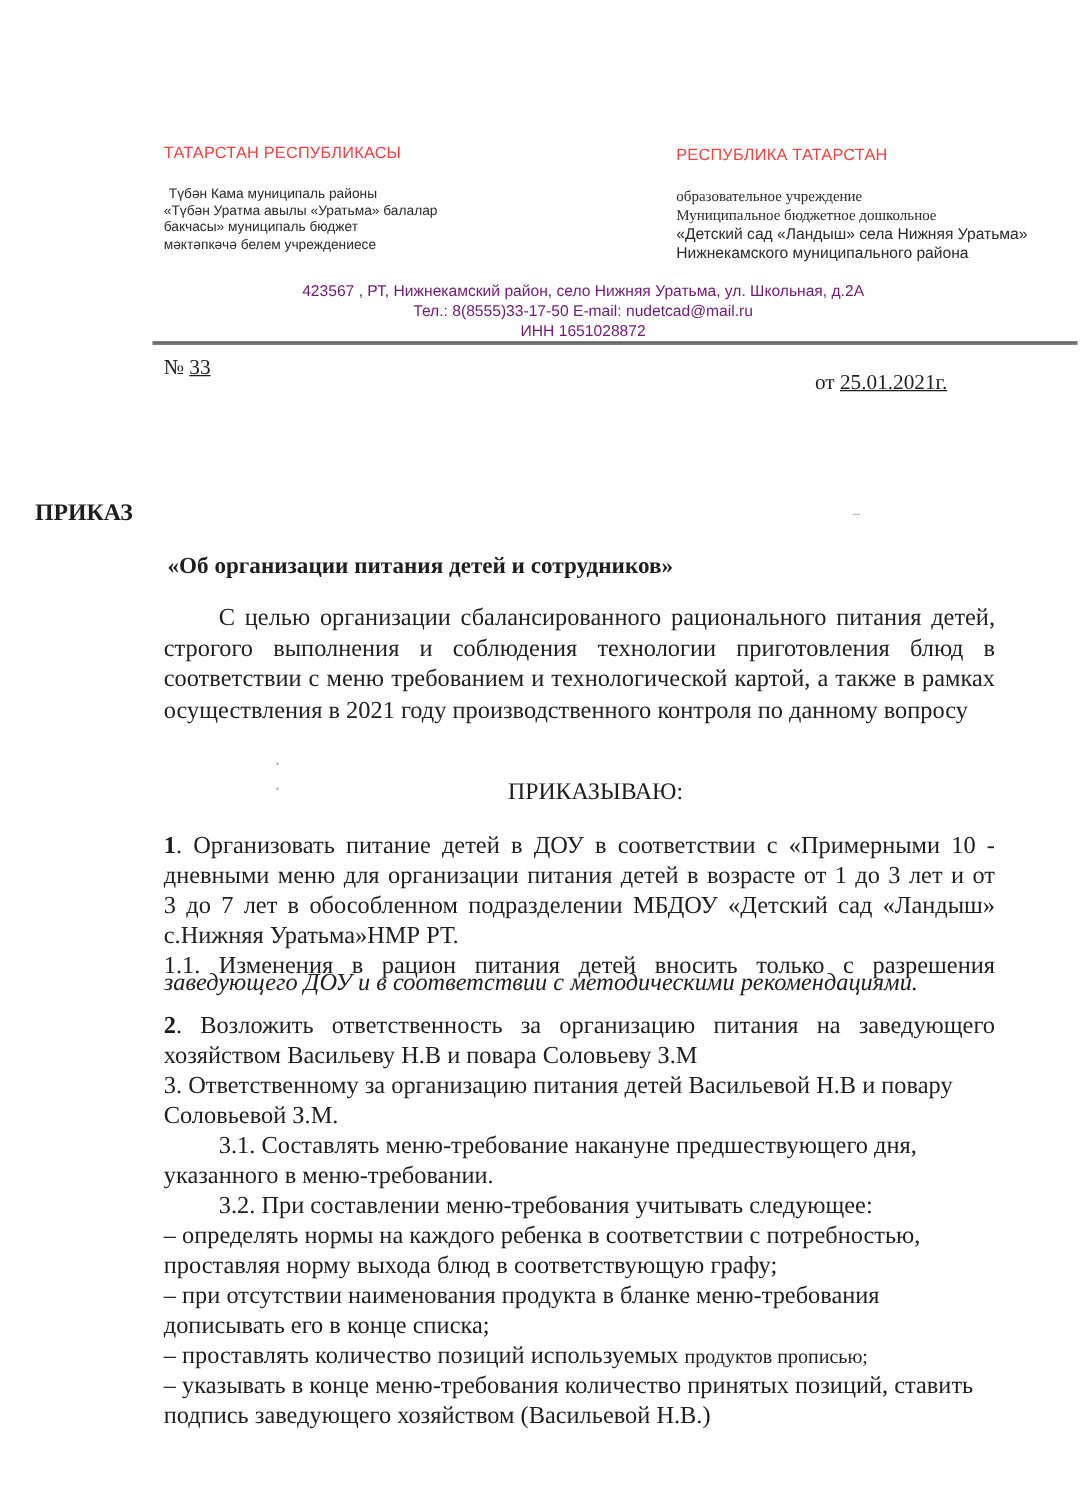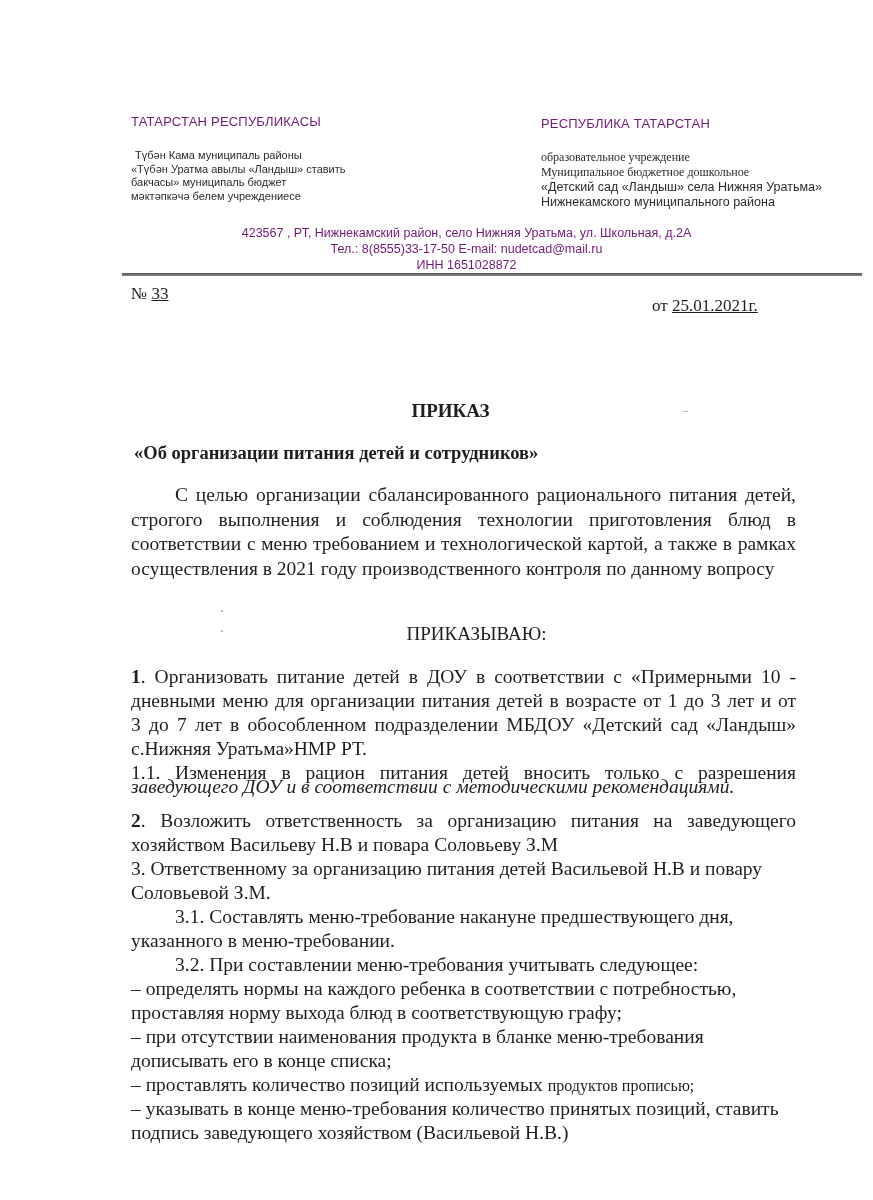--- a/index.html
+++ b/index.html
@@ -1,44 +1,44 @@
 <!DOCTYPE html>
 <html><head>
 <meta charset="utf-8">
 <style>
   html, body { margin: 0; padding: 0; background: #ffffff; }
   body { width: 873px; height: 1200px; position: relative; overflow: hidden; font-family: "Liberation Serif", serif; color: #1e1e1e; }
   .abs { position: absolute; }
-  .hdr-title { font-family: "Liberation Sans", sans-serif; font-size: 13px; letter-spacing: 0.2px; color: #701a75; }
+  .hdr-title { font-family: "Liberation Sans", sans-serif; font-size: 13px; letter-spacing: 0.2px; color: #ef4444; }
   .hdr-sub { font-family: "Liberation Sans", sans-serif; font-size: 11px; line-height: 13.5px; color: #2a2a2a; }
   .hdr-sub-r { font-family: "Liberation Serif", serif; font-size: 12px; line-height: 15px; color: #2a2a2a; }
   .hdr-sub-r .big { font-family: "Liberation Sans", sans-serif; font-size: 12.5px; }
   .contact { font-family: "Liberation Sans", sans-serif; font-size: 12.5px; line-height: 16px; text-align: center; width: 873px; left: 0; color: #701a75; }
   .rule { left: 122px; width: 740px; height: 3px; background: linear-gradient(#555, #888); }
   .num, .date { font-size: 17px; }
   .u { text-decoration: underline; }
-  .title { width: 873px; left: 0; text-align: center; font-weight: bold; font-size: 19px; }
+  .title { width: 873px; left: 0; font-weight: bold; font-size: 19px; }
   .subtitle { font-weight: bold; font-size: 18.5px; }
   .para { left: 131px; width: 665px; font-size: 19.5px; line-height: 24.5px; text-align: justify; }
   .para .indent { display: inline-block; width: 44px; }
   .order { width: 873px; left: 0; text-align: center; font-size: 19px; padding-left: 80px; box-sizing: border-box; }
   .line { left: 131px; width: 665px; font-size: 19.5px; line-height: 24px; }
   .justify { text-align: justify; text-align-last: justify; }
   .ind2 { padding-left: 44px; box-sizing: border-box; }
   .b { font-weight: bold; }
   .small { font-size: 16px; }
   .speck { background: #bbb; width: 2px; height: 2px; }
 </style>
 </head>
 <body>
 
 <div class="abs hdr-title" style="left:131px; top:114px;">ТАТАРСТАН РЕСПУБЛИКАСЫ</div>
 <div class="abs hdr-sub" style="left:131px; top:149px;">
   <div style="padding-left:4px;">Түбән Кама муниципаль районы</div>
-  <div>«Түбән Уратма авылы «Ландыш» ставить</div>
+  <div>«Түбән Уратма авылы «Уратьма» балалар</div>
   <div>бакчасы» муниципаль бюджет</div>
   <div>мәктәпкәчә белем учреждениесе</div>
 </div>
 
 <div class="abs hdr-title" style="left:541px; top:116px;">РЕСПУБЛИКА ТАТАРСТАН</div>
 <div class="abs hdr-sub-r" style="left:541px; top:150px;">
   <div>образовательное учреждение</div>
   <div>Муниципальное бюджетное дошкольное</div>
   <div class="big">«Детский сад «Ландыш» села  Нижняя Уратьма»</div>
   <div class="big">Нижнекамского муниципального района</div>

